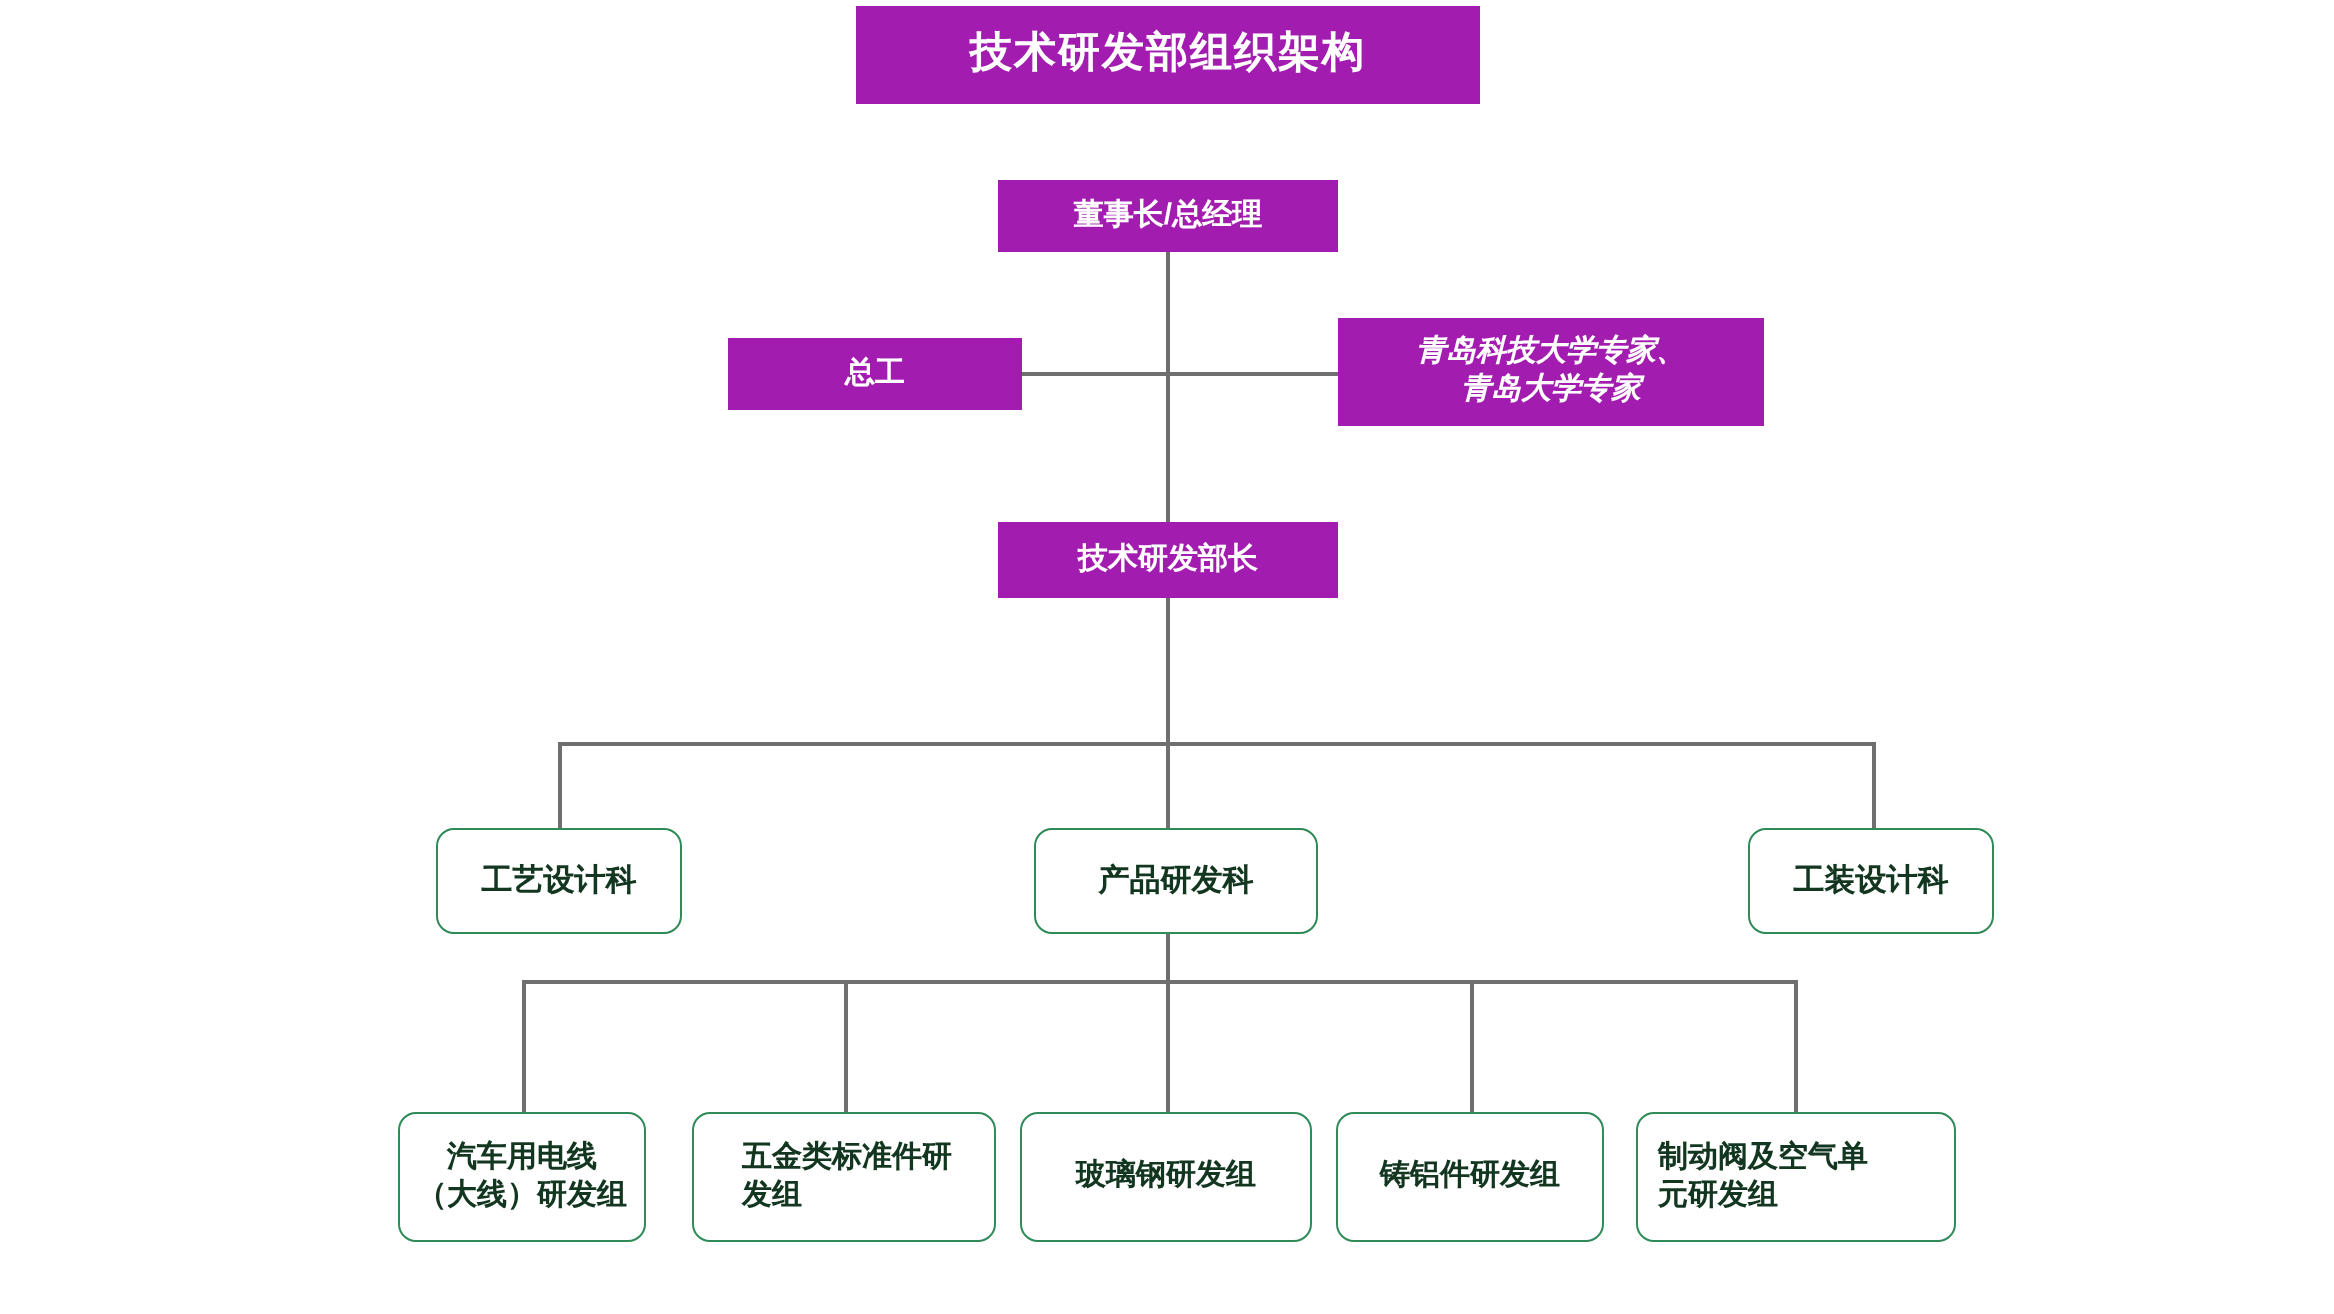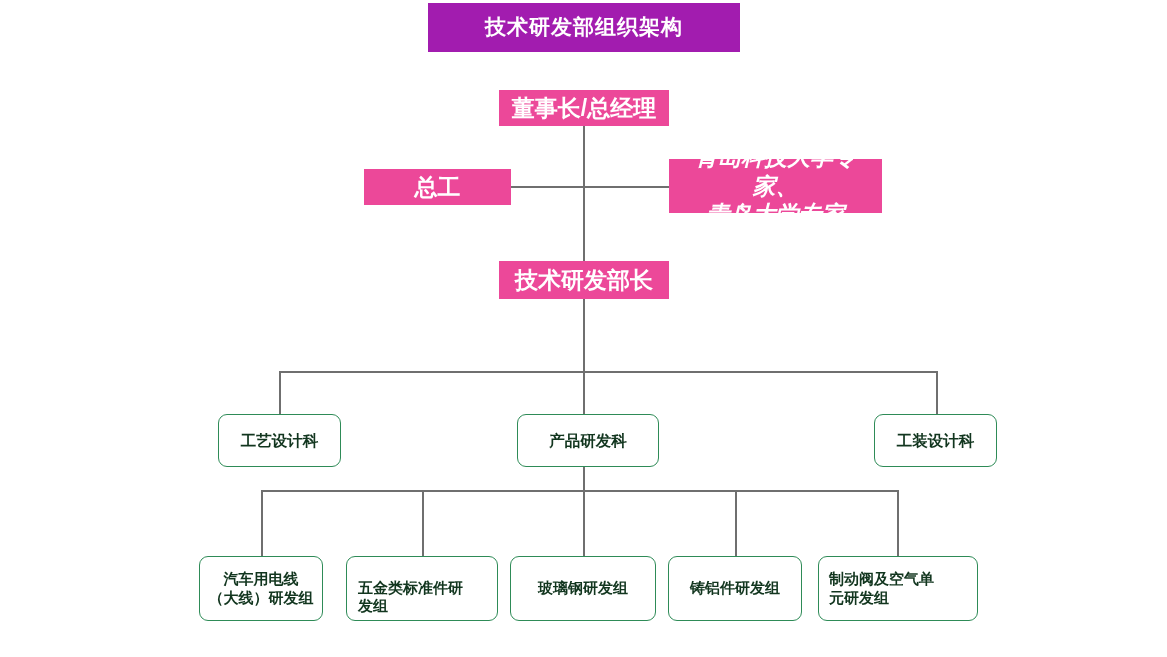--- a/index.html
+++ b/index.html
@@ -29,23 +29,23 @@
     line-height: 1.25;
     z-index: 2;
   }
   .title-node {
     background: #a21caf;
     color: #ffffff;
     font-size: 21px;
     letter-spacing: 1px;
   }
   .filled-node {
-    background: #ec4899;
+    background: #a21caf;
     color: #ffffff;
-    font-size: 23px;
+    font-size: 15px;
     padding: 4px 10px;
   }
   .outline-node {
     background: #ffffff;
     color: #12361f;
     border: 1.6px solid #2e8b57;
     border-radius: 9px;
     font-size: 15.5px;
     padding: 4px 8px;
     font-family: Liberation Serif, serif;
@@ -83,21 +83,21 @@
 
   <div class="node outline-node" style="left:517px; top:414px; width:142px; height:53px;">产品研发科</div>
 
   <div class="node outline-node" style="left:874px; top:414px; width:123px; height:53px;">工装设计科</div>
 
   <div class="node outline-node leaf-node" style="left:199px; top:556px; width:124px; height:65px; flex-direction:column;">
     <span>汽车用电线</span>
     <span>（大线）研发组</span>
   </div>
 
-  <div class="node outline-node leaf-node" style="left:346px; top:556px; width:152px; height:65px; flex-direction:column; align-items:flex-start; padding-left:11px;justify-content:flex-end;">
+  <div class="node outline-node leaf-node" style="left:346px; top:556px; width:152px; height:65px; flex-direction:column; align-items:flex-start; padding-left:24px;">
     <span>五金类标准件研</span>
     <span>发组</span>
   </div>
 
   <div class="node outline-node leaf-node" style="left:510px; top:556px; width:146px; height:65px;">玻璃钢研发组</div>
 
   <div class="node outline-node leaf-node" style="left:818px; top:556px; width:160px; height:65px; flex-direction:column; align-items:flex-start; padding-left:10px;">
     <span>制动阀及空气单</span>
     <span>元研发组</span>
   </div>

